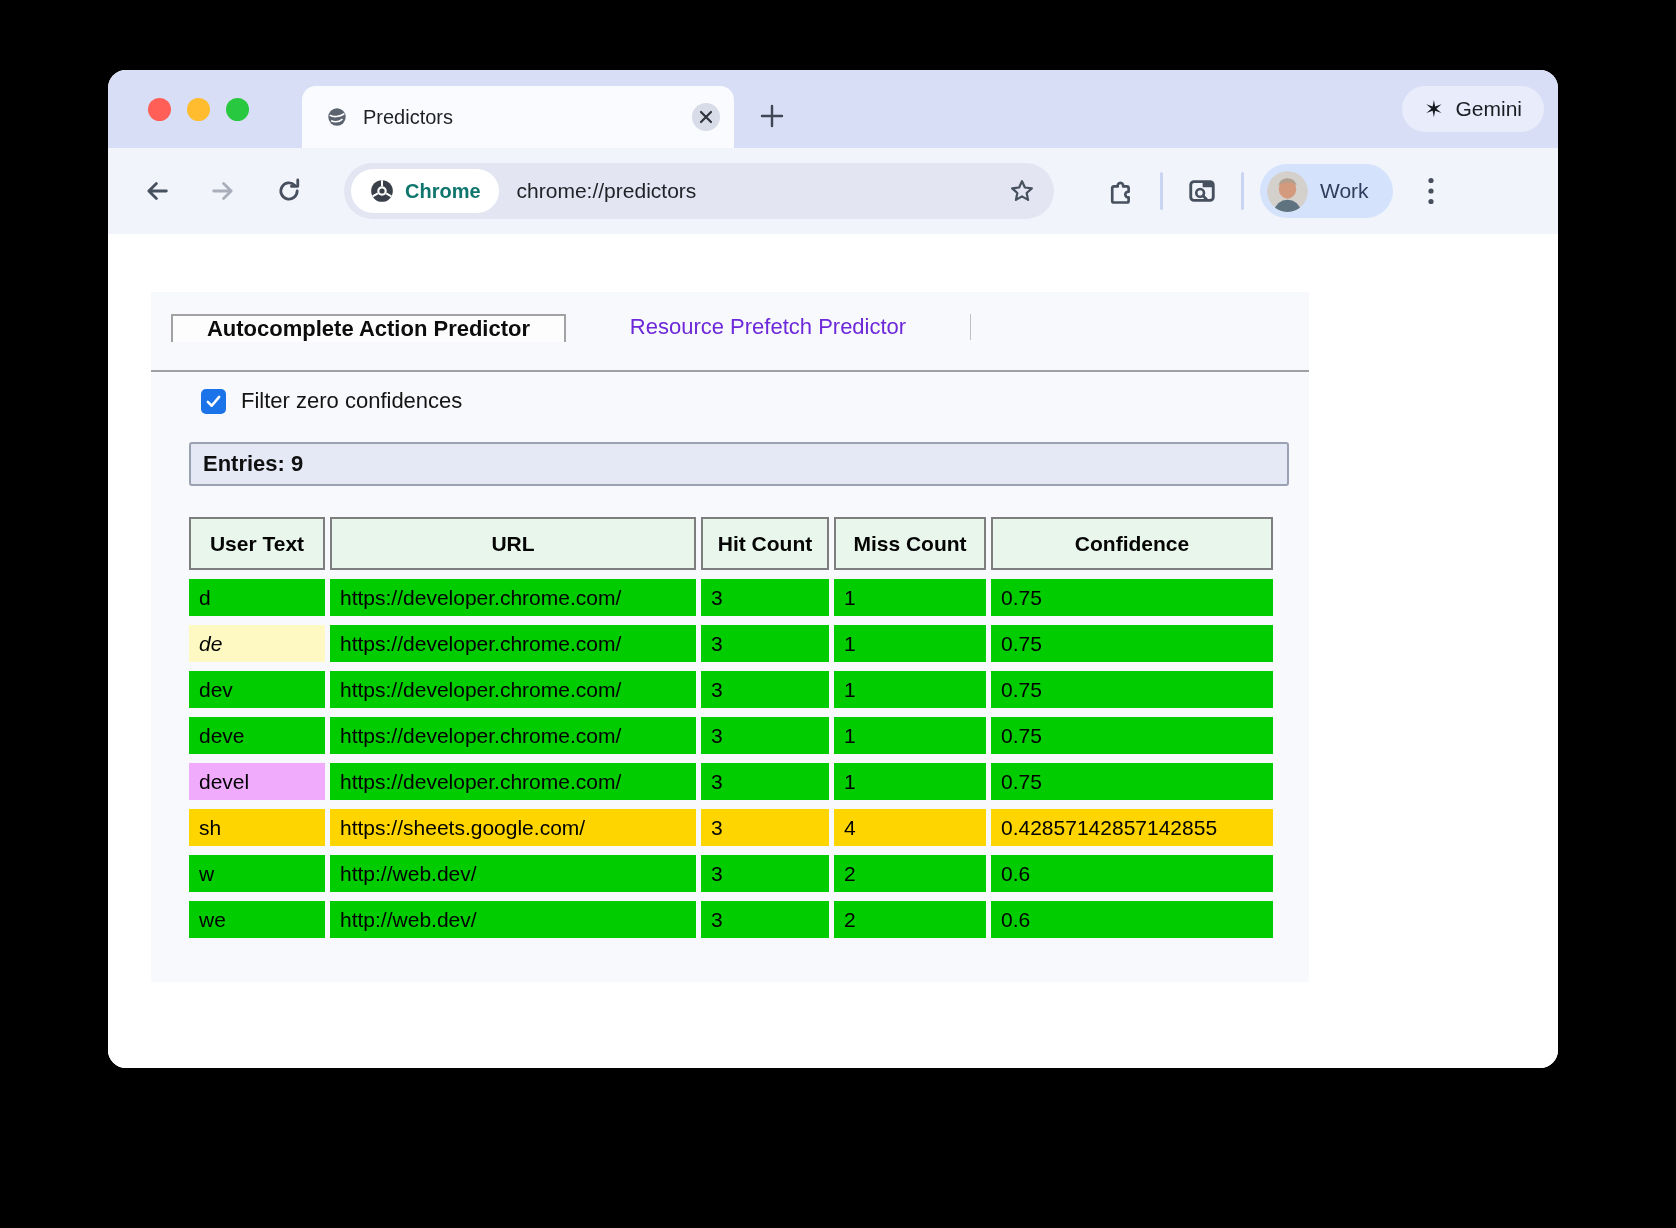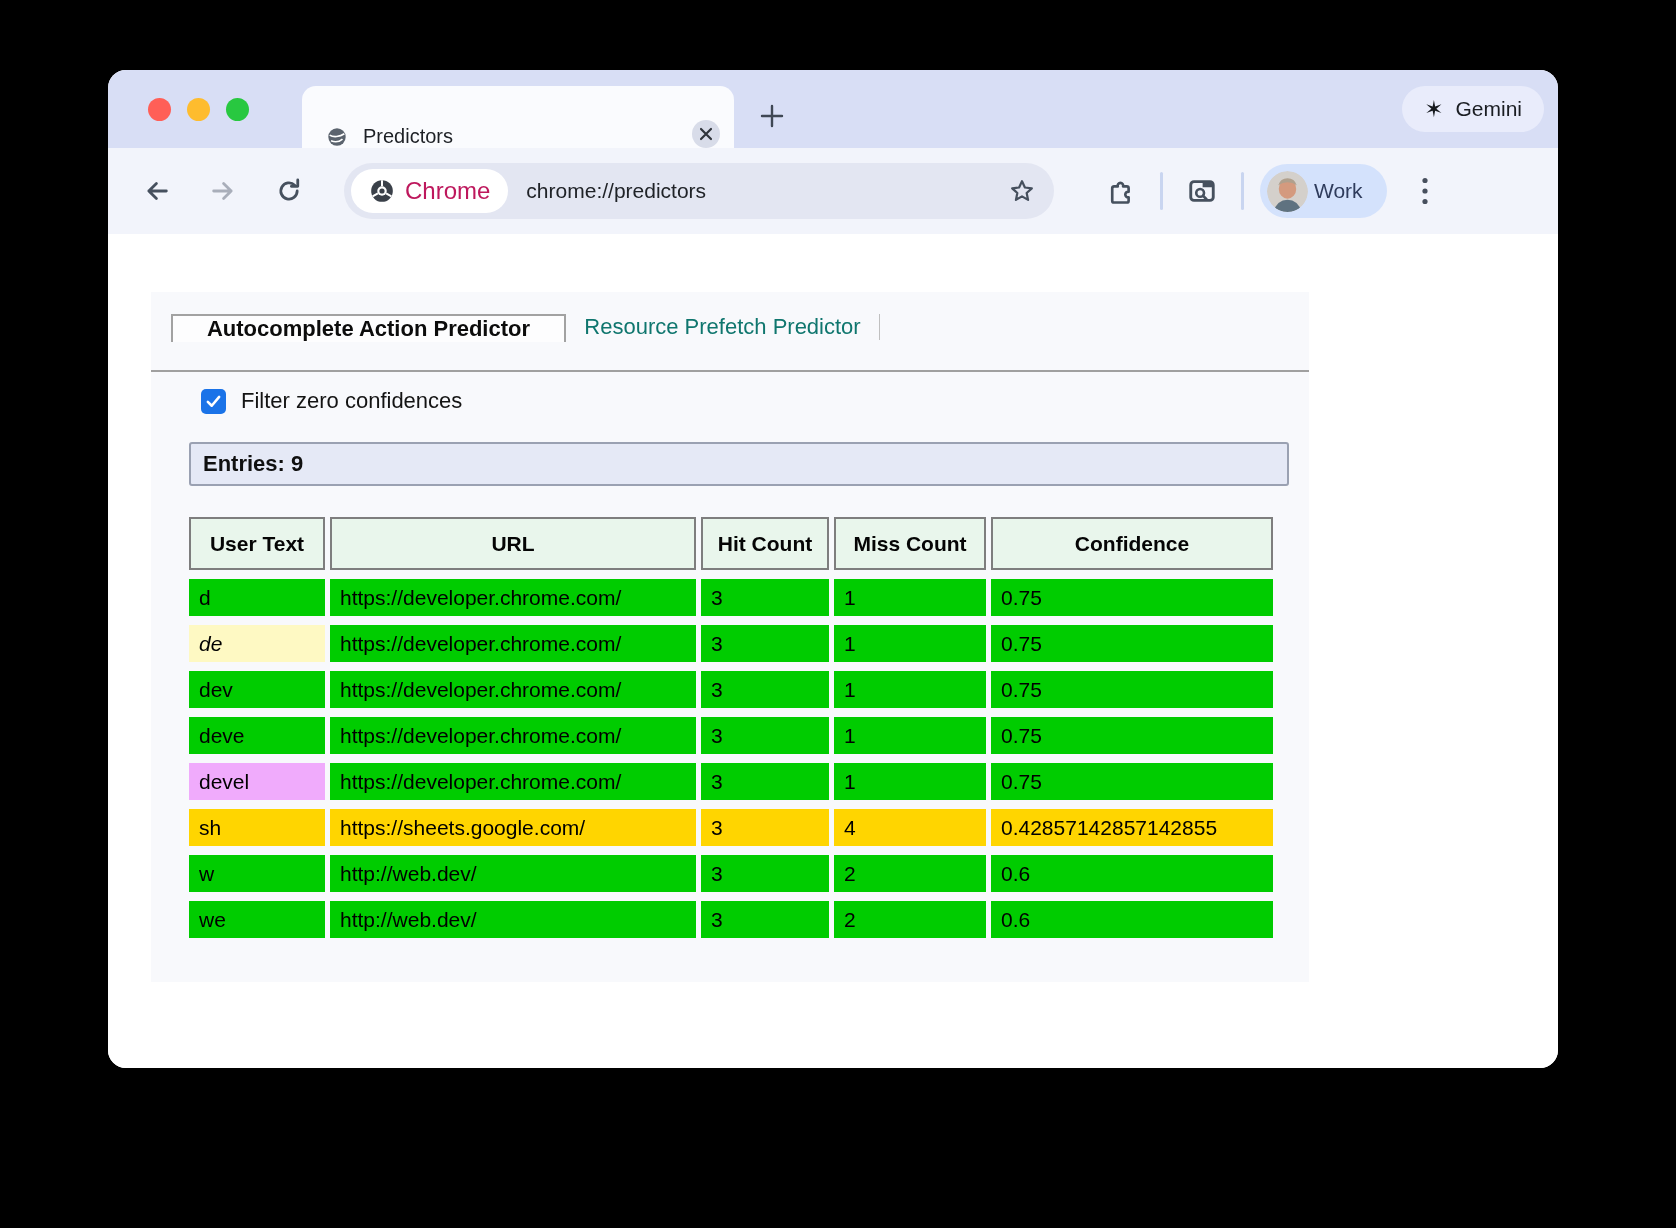--- a/index.html
+++ b/index.html
@@ -7,58 +7,58 @@
   body { position:relative; overflow:hidden; }
 
   .window { position:absolute; left:108px; top:70px; width:1450px; height:998px;
             border-radius:18px; overflow:hidden; background:#fff; display:flex; flex-direction:column; }
 
   
   .tabstrip { height:78px; background:#d8def5; position:relative; flex-shrink:0; }
   .traffic-lights { position:absolute; left:40px; top:28px; display:flex; gap:16px; }
   .traffic-light { width:23px; height:23px; border-radius:50%; }
   .browser-tab { position:absolute; left:194px; bottom:0; width:432px; height:62px; background:#fafbfe;
-                 border-radius:14px 14px 0 0; display:flex; align-items:flex-end; padding:0 14px 0 24px; }
+                 border-radius:14px 14px 0 0; display:flex; align-items:center; padding:0 14px 0 24px; }
   .tab-title { font-size:20px; color:#1d2025; margin-left:15px; }
   .tab-close { margin-left:auto; width:28px; height:28px; border-radius:50%; background:#d8dce9;
                display:flex; align-items:center; justify-content:center; }
   .new-tab-btn { position:absolute; left:648px; bottom:16px; width:32px; height:32px;
                  display:flex; align-items:center; justify-content:center; }
   .gemini-pill { position:absolute; right:14px; top:16px; height:46px; padding:0 22px;
                  background:#e9ecfb; border-radius:23px; display:flex; align-items:center; gap:12px; }
   .gemini-star { font-size:23px; color:#15181d; line-height:1; }
   .gemini-label { font-size:21px; font-weight:500; color:#1a1d22; }
 
   
   .toolbar { height:86px; background:#f2f4fb; display:flex; align-items:center; padding:0 26px 0 26px; flex-shrink:0; }
   .nav-btn { width:46px; height:46px; display:flex; align-items:center; justify-content:center; margin-right:20px; }
   .omnibox { margin-left:12px; width:710px; height:56px; border-radius:28px; background:#e3e6f2;
              display:flex; align-items:center; padding:0 18px 0 7px; }
   .chrome-chip { height:44px; border-radius:22px; background:#fff; display:flex; align-items:center;
                  gap:10px; padding:0 18px; }
-  .chip-label { font-size:24px; font-weight:400; color:#be185d; }
+  .chip-label { font-size:20px; font-weight:700; color:#0f766e; }
   .url-text { margin-left:18px; font-size:21px; color:#202328; flex:1; white-space:nowrap; }
   .icon-box { width:46px; height:46px; display:flex; align-items:center; justify-content:center; }
   .ext-box { margin-left:44px; }
   .divider { width:3px; height:38px; background:#c9d5f0; border-radius:2px; margin:0 16px; }
   .profile-pill { height:54px; border-radius:27px; background:#d4e2fc; display:flex; align-items:center;
-                  padding:0 24px 0 7px; gap:6px; }
+                  padding:0 24px 0 7px; gap:12px; }
   .avatar { width:41px; height:41px; border-radius:50%; overflow:hidden; flex-shrink:0; }
   .profile-label { font-size:21px; color:#2f3c5c; }
   .kebab { margin-left:18px; width:40px; height:46px; display:flex; align-items:center; justify-content:center; }
 
   
   .main { flex:1; background:#fff; position:relative; }
   .predictors { position:absolute; left:43px; top:58px; width:1158px; height:690px; background:#f8f9fc; padding-top:22px; }
 
   .page-tabs { display:flex; align-items:flex-start; height:58px; border-bottom:2px solid #a0a0a0; padding-left:20px; }
   .page-tab { display:flex; align-items:center; justify-content:center; font-size:22px; }
   .page-tab.active { width:395px; background:#fdfdfe; border:2px solid #a2a2a2; border-bottom:none;
                      margin-bottom:-2px; font-weight:bold; color:#0c0c0c; }
-  .page-tab.inactive { width:314px; color:#0f766e; border-right:1px solid #c0c0c0; }
+  .page-tab.inactive { width:405px; color:#6d28d9; border-right:1px solid #c0c0c0; }
 
   .filter-row { display:flex; align-items:center; gap:15px; margin:16px 0 0 50px; }
   .checkbox { width:25px; height:25px; background:#1a73e8; border-radius:5px;
               display:flex; align-items:center; justify-content:center; }
   .filter-label { font-size:22px; color:#141414; }
 
   .entries-bar { margin:28px 20px 0 38px; height:44px; background:#e5e9f6; border:2px solid #9aa1b2;
                  border-radius:3px; display:flex; align-items:center; padding-left:12px; }
   .entries-text { font-weight:bold; font-size:22px; color:#101010; }
 

